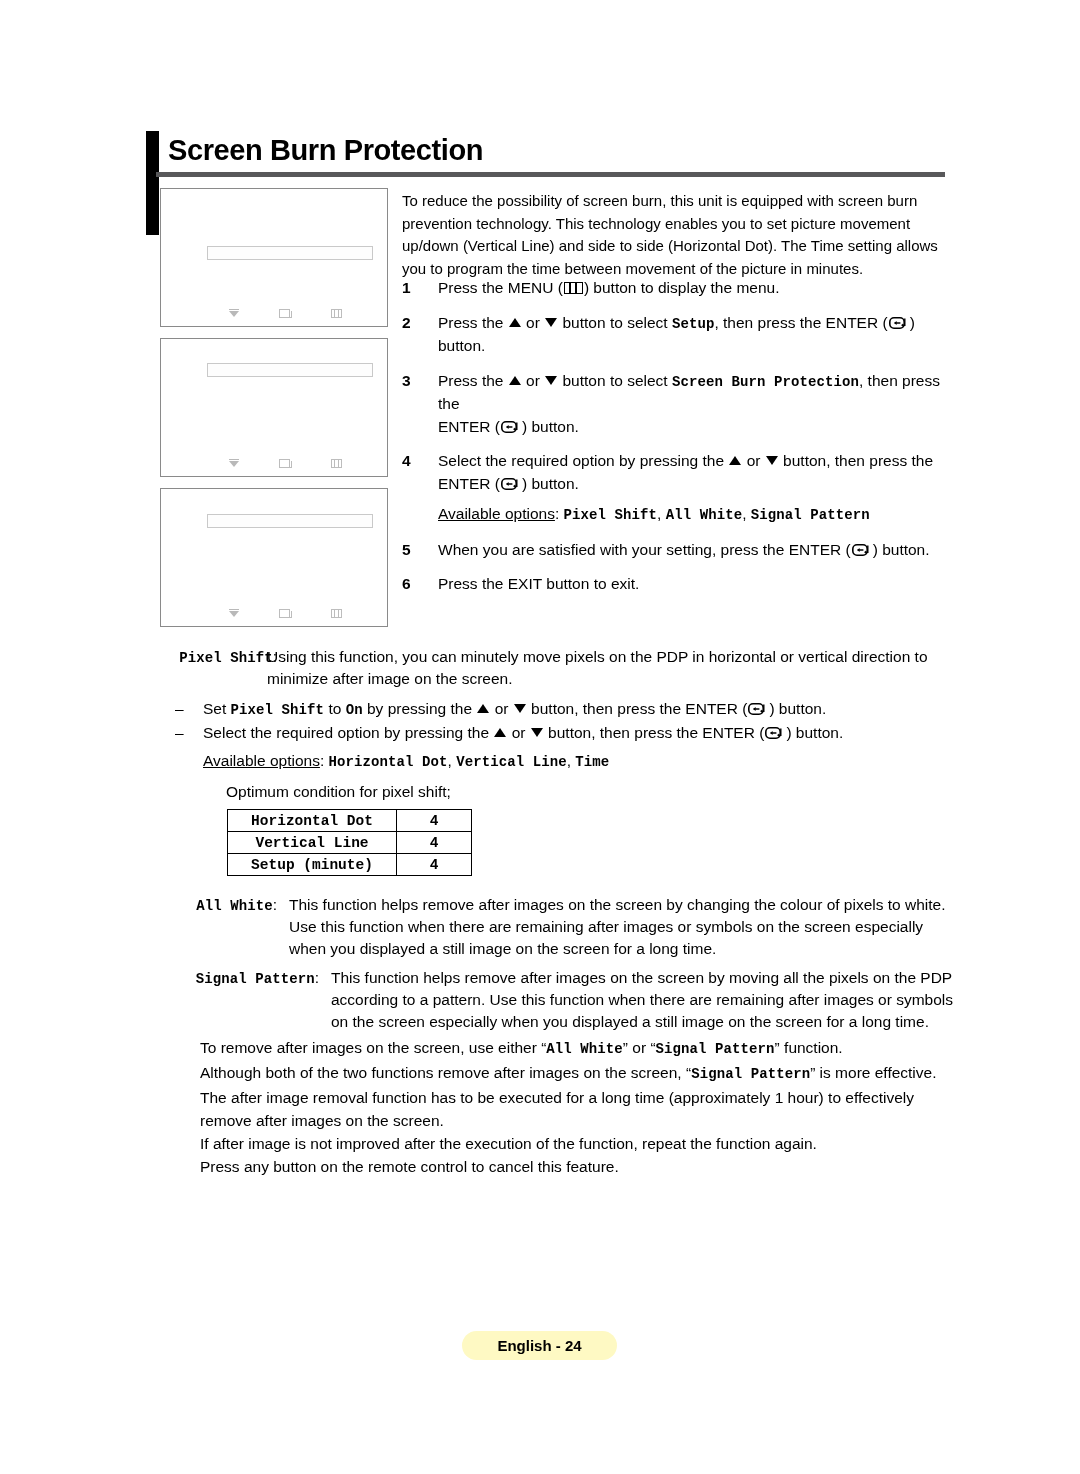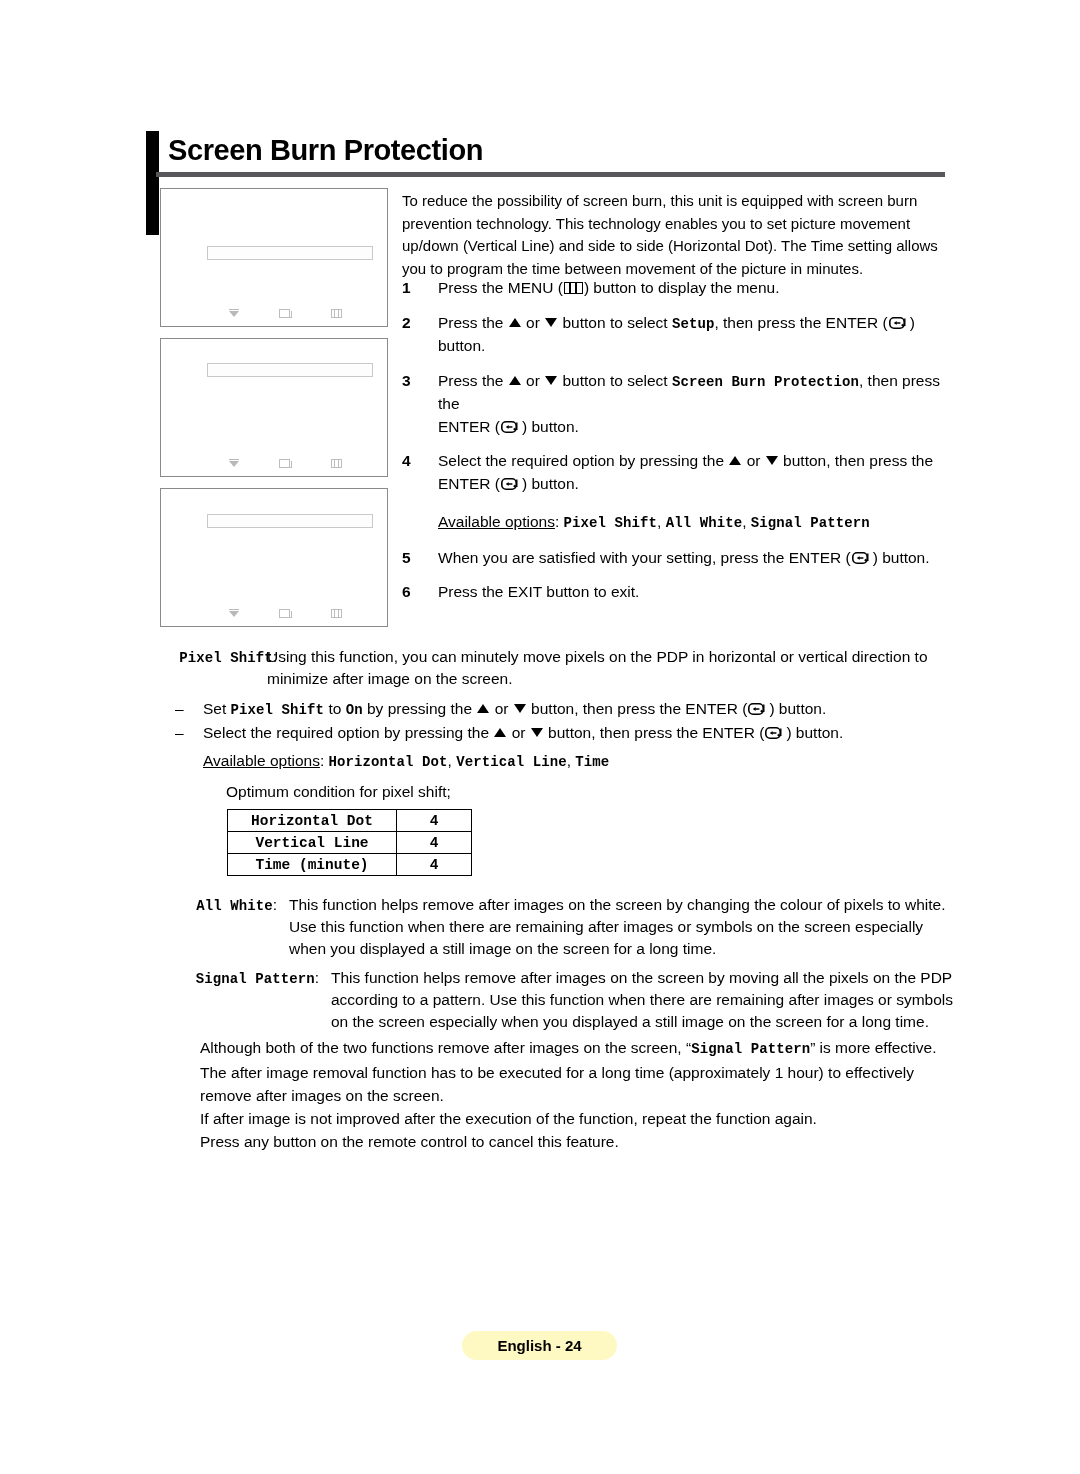--- a/index.html
+++ b/index.html
@@ -149,21 +149,21 @@
     margin-bottom: 12px;
   }
   .step .num {
     position: absolute;
     left: 0;
     top: 0;
     font-weight: bold;
     font-size: 15.5px;
   }
   .step .sub {
-    margin-top: 16px;
+    margin-top: 8px;
   }
 
   
   .mono {
     font-family: "Liberation Mono", "DejaVu Sans Mono", monospace;
     font-weight: bold;
     font-size: 14px;
     letter-spacing: 0.1px;
   }
   .b { font-weight: normal; }
@@ -468,37 +468,38 @@
     <tbody>
       <tr>
         <td class="k">Horizontal Dot</td>
         <td class="v">4</td>
       </tr>
       <tr>
         <td class="k">Vertical Line</td>
         <td class="v">4</td>
       </tr>
       <tr>
-        <td class="k">Time (minute)</td>
+        <td class="k">Setup (minute)</td>
         <td class="v">4</td>
       </tr>
     </tbody>
   </table>
 
   <div class="defblock" id="all-white-block">
     <span class="lbl"><span class="mono">All White</span><span>:</span></span>
     <span class="body">This function helps remove after images on the screen by changing the colour of pixels to white. Use this function when there are remaining after images or symbols on the screen especially when you displayed a still image on the screen for a long time.</span>
   </div>
 
   <div class="defblock" id="signal-pattern-block">
     <span class="lbl"><span class="mono">Signal Pattern</span><span>:</span></span>
     <span class="body">This function helps remove after images on the screen by moving all the pixels on the PDP according to a pattern. Use this function when there are remaining after images or symbols on the screen especially when you displayed a still image on the screen for a long time.</span>
   </div>
 
   <div class="closing">
+    <p><span>To remove after images on the screen, use either “</span><span class="mono">All White</span><span>” or “</span><span class="mono">Signal Pattern</span><span>” function.</span></p>
     <p><span>Although both of the two functions remove after images on the screen, “</span><span class="mono">Signal Pattern</span><span>” is more effective.</span></p>
     <p>The after image removal function has to be executed for a long time (approximately 1 hour) to effectively remove after images on the screen.</p>
     <p>If after image is not improved after the execution of the function, repeat the function again.</p>
     <p>Press any button on the remote control to cancel this feature.</p>
   </div>
 
   <div class="footer-pill">English - 24</div>
 
 </div>
 

